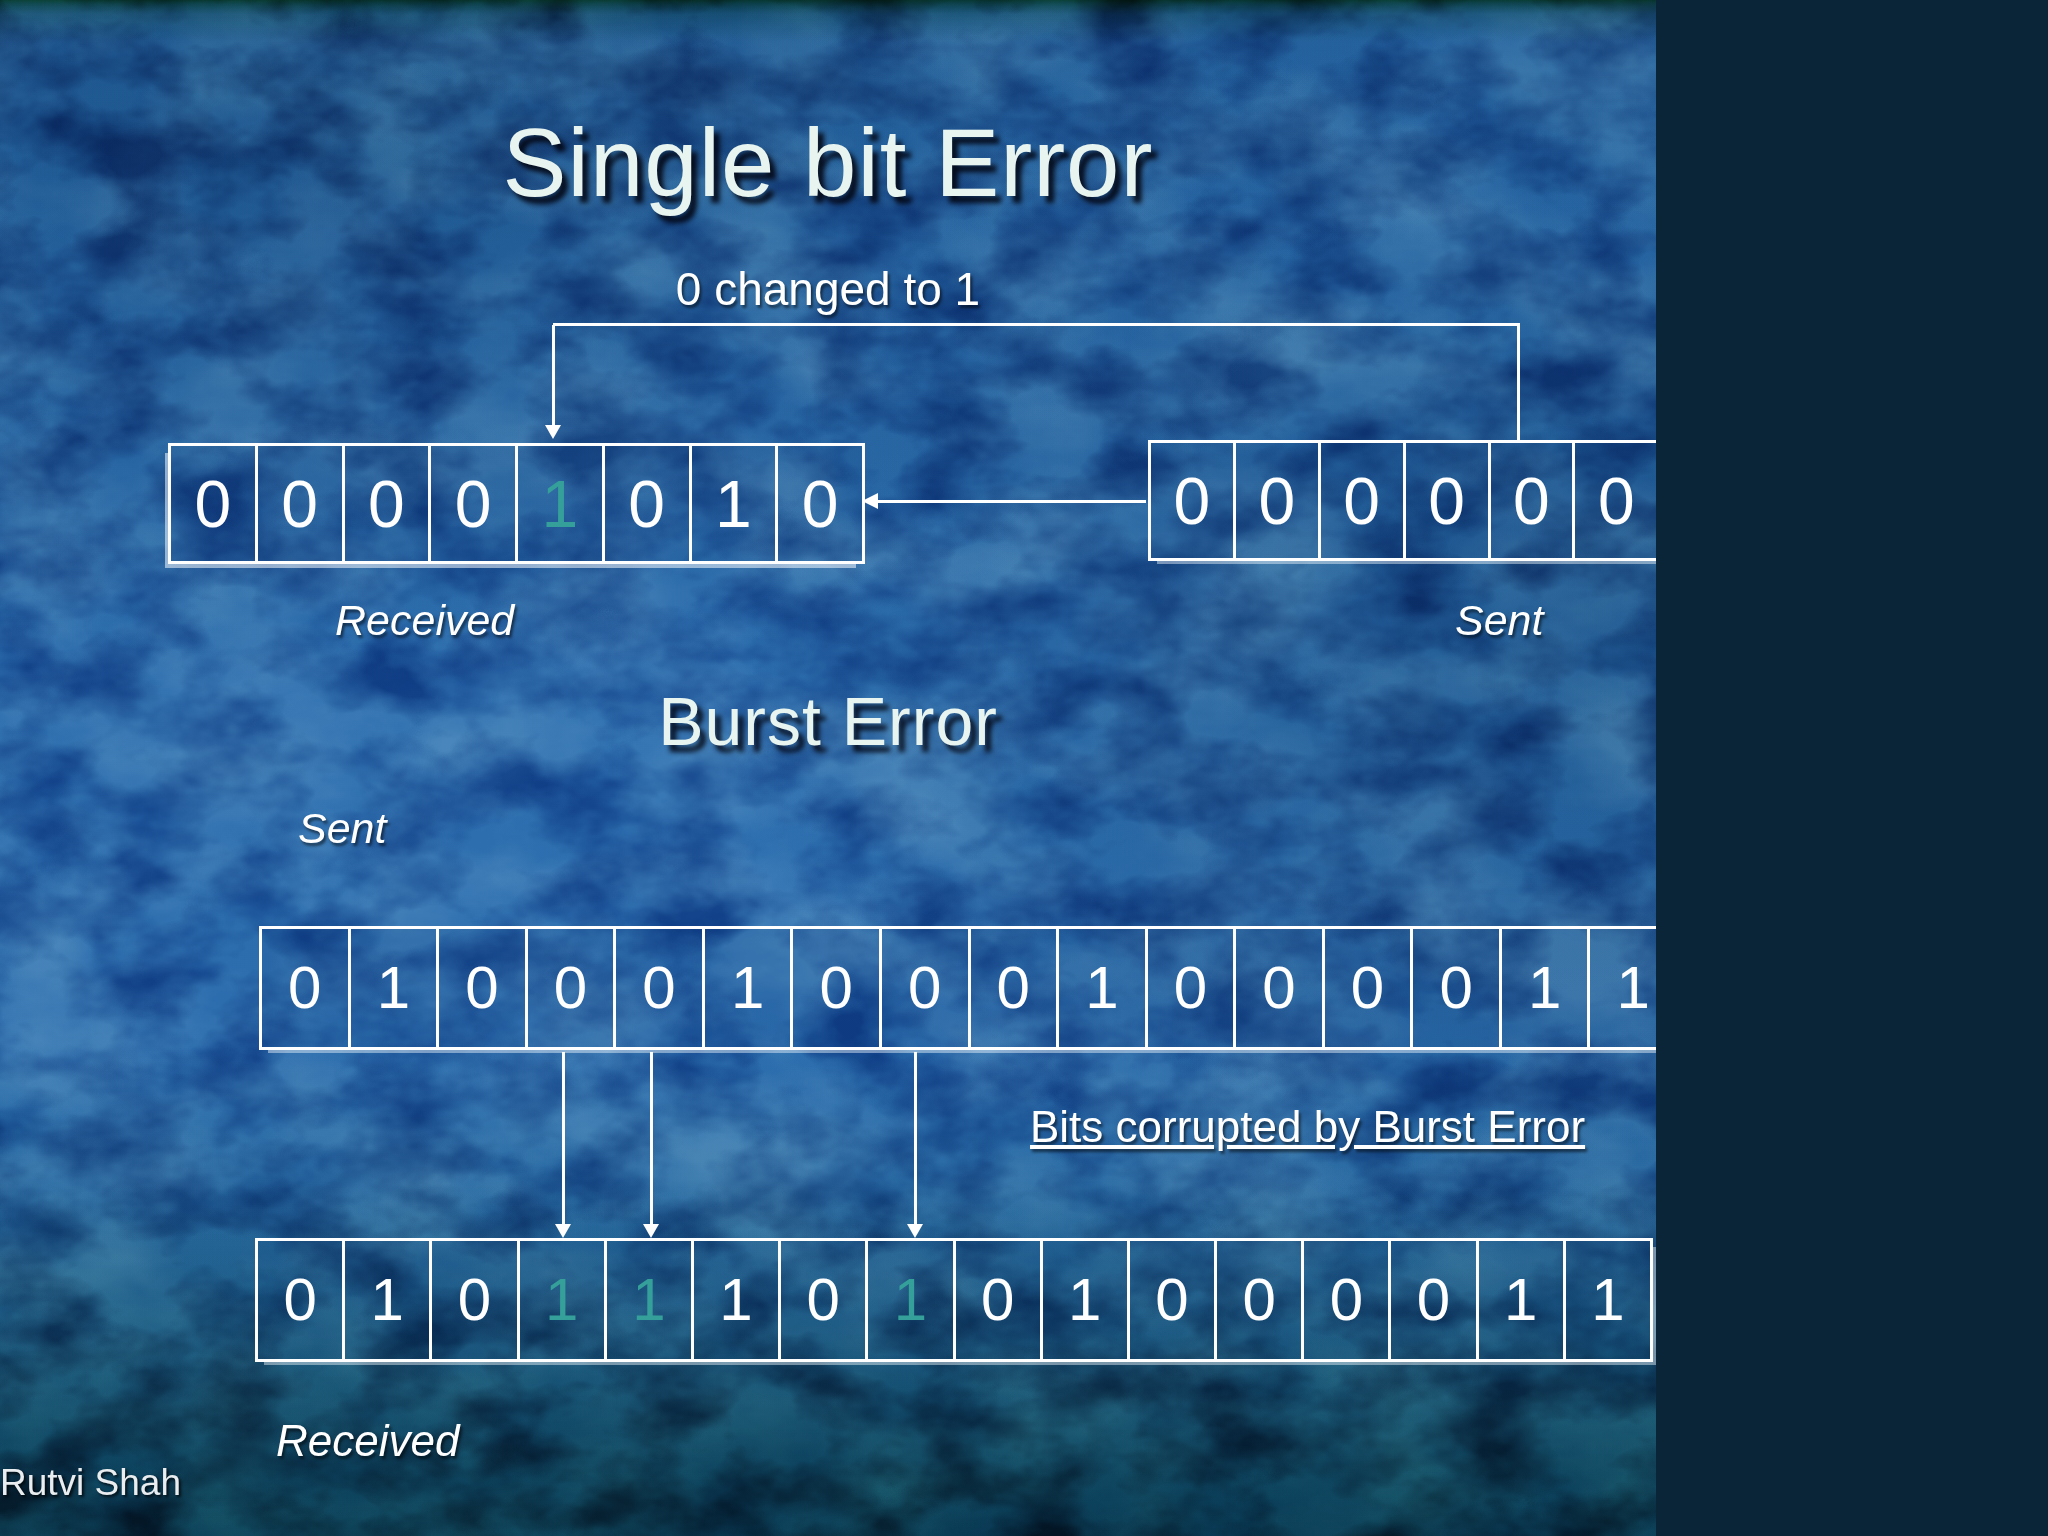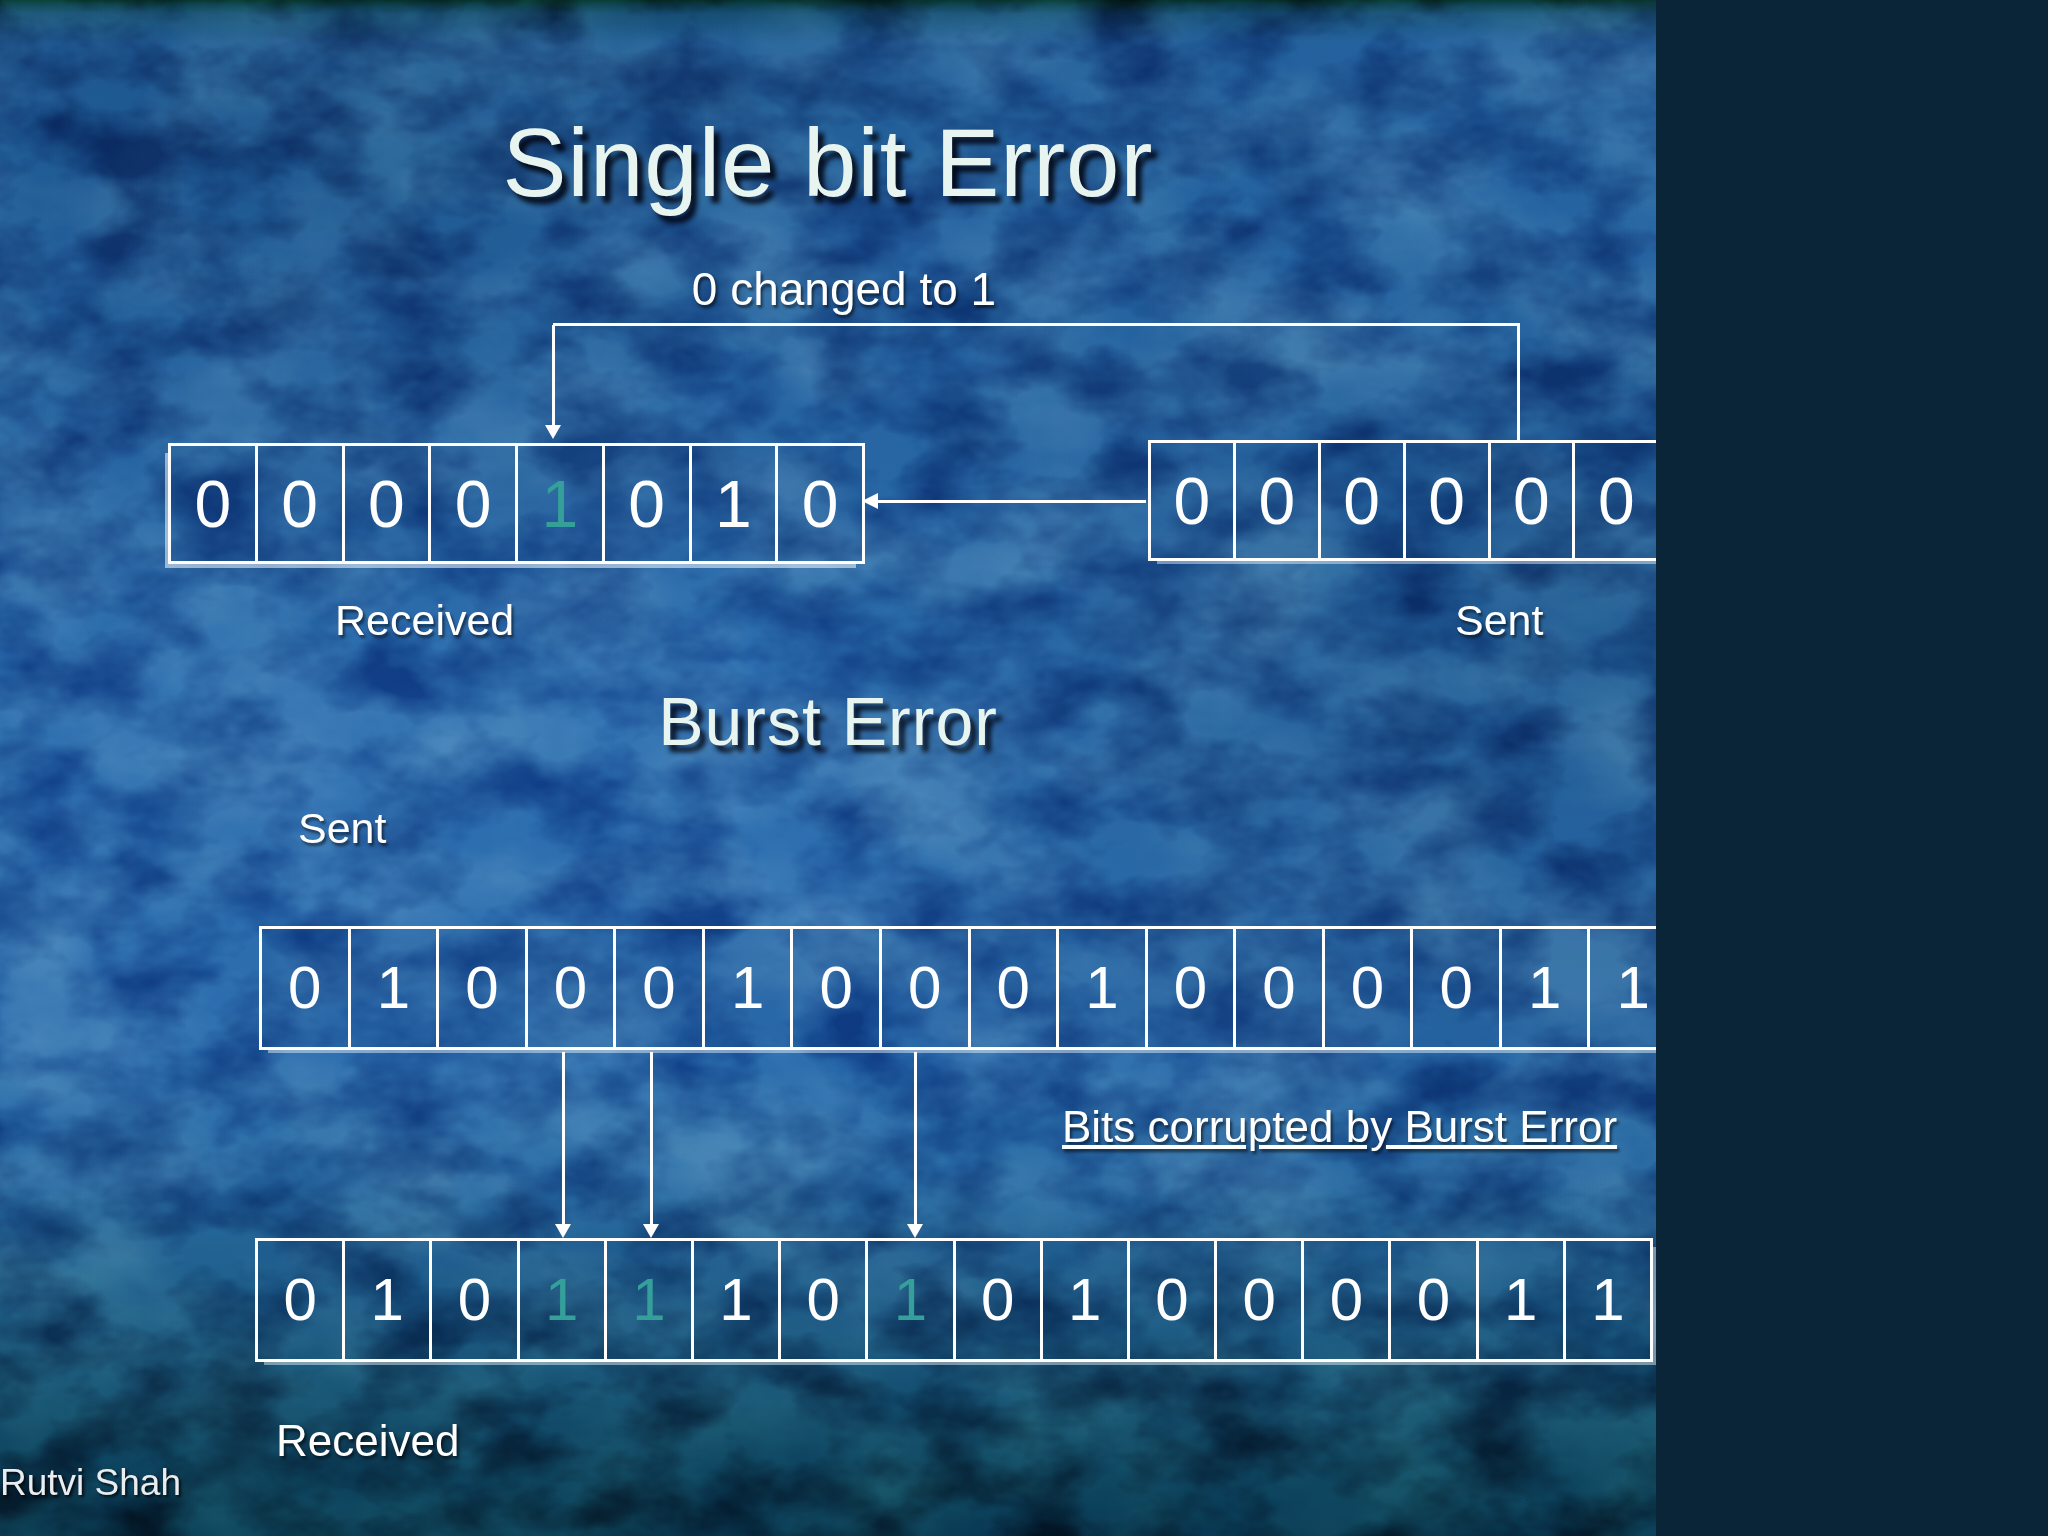--- a/index.html
+++ b/index.html
@@ -27,25 +27,24 @@
     position:absolute; left:0; right:0; text-align:center;
     color:var(--title-cream,#e8f4ef);
     font-size:96px; letter-spacing:1px;
     text-shadow:6px 7px 5px rgba(0,0,10,0.85);
     white-space:nowrap;
   }
   .annotation {
     position:absolute; color:#ffffff;
     text-shadow:2px 3px 3px rgba(0,0,0,0.55);
     white-space:nowrap;
-    margin-left:32px;
   }
   .reg-label {
     position:absolute; color:#ffffff; font-size:43px;
-    text-shadow:2px 3px 3px rgba(0,0,0,0.55); white-space:nowrap;
+    text-shadow:2px 3px 3px rgba(0,0,0,0.55); white-space:nowrap;font-style:italic;
   }
 
   
   .register {
     position:absolute; display:flex;
     border:3px solid #ffffff; box-sizing:border-box;
     background:rgba(10,50,110,0.10);
   }
   .register .cell {
     flex:1 1 0; display:flex; align-items:center; justify-content:center;

